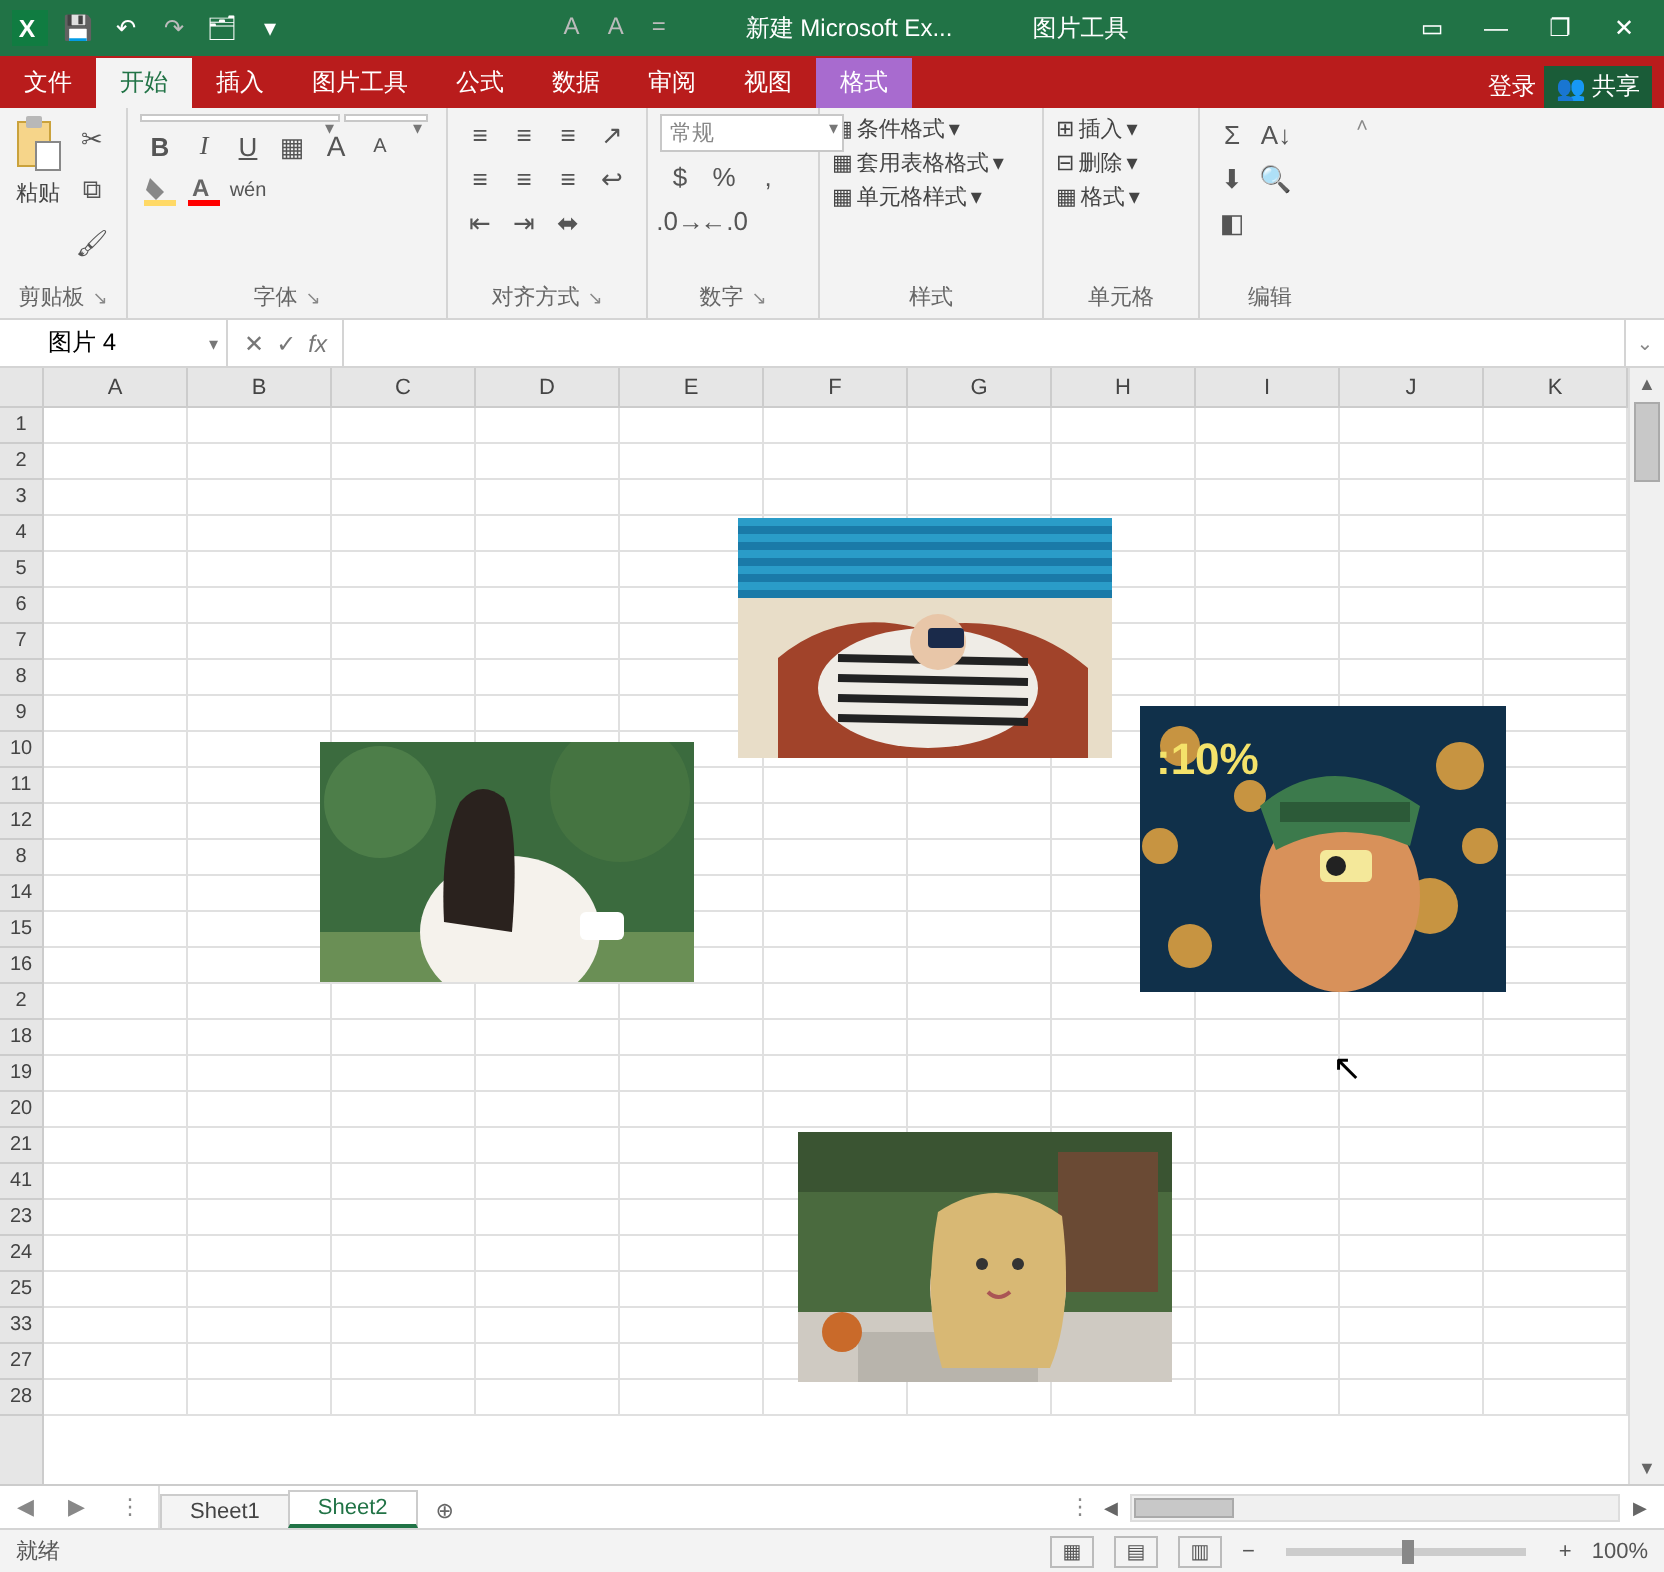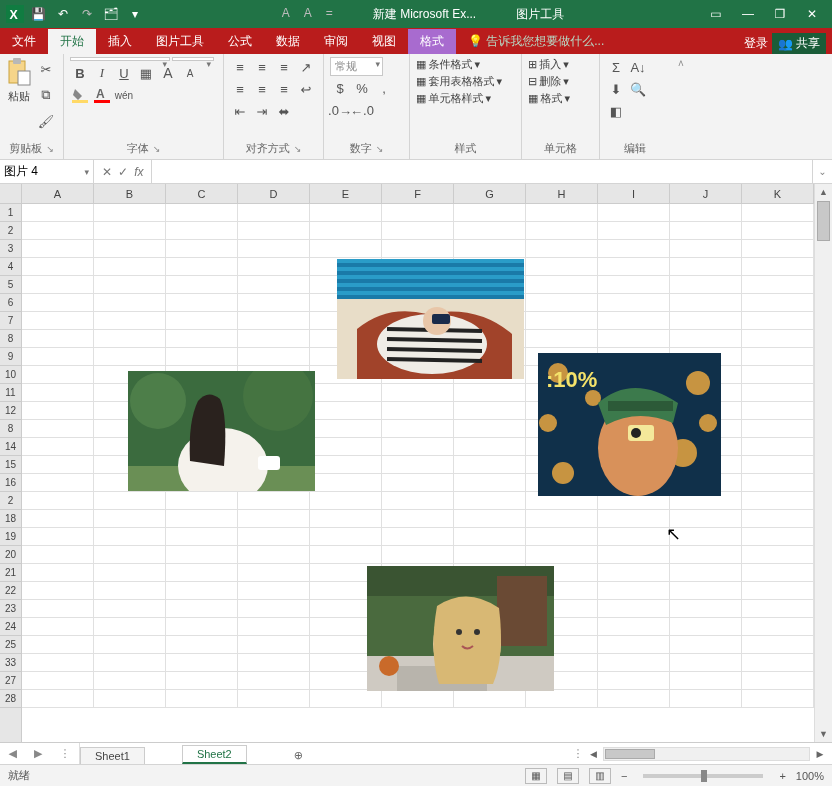--- a/index.html
+++ b/index.html
@@ -29,51 +29,51 @@
 .btn-lg { display: flex; flex-direction: column; align-items: center; gap: 2px; cursor: pointer; font-size: 11px; color:#444;}
 .stack { display: flex; flex-direction: column; gap: 2px; }
 .row { display: flex; gap: 2px; align-items: center; }
 .sel { background: #fff; border: 1px solid #c8c8c8; font-size: 11px; padding: 1px 14px 1px 4px; position: relative; color:#888;}
 .sel::after { content: "▾"; position: absolute; right: 2px; font-size: 9px; color:#777; }
 .ib { width: 20px; height: 20px; display: flex; align-items: center; justify-content: center; border: 1px solid transparent; cursor: pointer; font-size: 13px; color:#555;}
 .launcher { font-size: 9px; color:#888;}
 
 
 .fbar { height: 24px; border-bottom: 1px solid #d4d4d4; display: flex; align-items: stretch; background:#fff; }
-.namebox { width: 94px; border-right: 1px solid #d4d4d4; display: flex; align-items: center; padding: 0 4px; font-size: 12px; position:relative;}
+.namebox { width: 94px; border-right: 1px solid #d4d4d4; display: flex; align-items: center; padding: 0 4px; font-size: 12px; position:relative;margin-left:20px;}
 .namebox::after{content:"▾"; position:absolute; right:4px; font-size:9px; color:#777;}
 .fx-btns { display: flex; align-items: center; gap: 6px; padding: 0 8px; border-right: 1px solid #d4d4d4; color:#777; font-size:12px;}
 .fx-input { flex: 1; padding: 0 6px; font-size: 12px; display:flex; align-items:center; }
 .fbar-expand { width:20px; display:flex; align-items:center; justify-content:center; border-left:1px solid #d4d4d4; color:#888; font-size:10px;}
 
 
 .gridwrap { flex: 1; position: relative; overflow: hidden; background:#fff; }
 .colhdrs { position: absolute; top: 0; left: 22px; right: 18px; height: 20px; display: flex; background: #e6e6e6; border-bottom:1px solid #ccc; }
 .colhdr { border-right: 1px solid #ccc; font-size: 11px; color: #444; display: flex; align-items: center; justify-content: center; background:#e6e6e6;}
 .rowhdrs { position: absolute; top: 20px; left: 0; width: 22px; bottom: 0; background: #e6e6e6; border-right:1px solid #ccc;}
 .rowhdr { height: 18px; border-bottom: 1px solid #ccc; font-size: 10px; color: #444; display: flex; align-items: center; justify-content: center; }
 .corner { position: absolute; top: 0; left: 0; width: 22px; height: 20px; background: #e6e6e6; border-right:1px solid #ccc; border-bottom:1px solid #ccc;}
 .cells { position: absolute; top: 20px; left: 22px; right: 18px; bottom: 0; }
 .cellrow { height: 18px; border-bottom: 1px solid #e0e0e0; display: flex; }
 .cell { border-right: 1px solid #e0e0e0; height: 100%; }
 .vscroll { position:absolute; top:0; right:0; width:18px; bottom:0; background:#f0f0f0; border-left:1px solid #ddd; display:flex; flex-direction:column;}
 .vscroll .arr{height:16px; display:flex;align-items:center;justify-content:center;font-size:9px;color:#666;}
 .vscroll .thumb{ margin:1px 2px; background:#c8c8c8; height:40px; border:1px solid #aaa;}
 
 
-.pic { position: absolute; background: #bef264; overflow: hidden; }
+.pic { position: absolute; background: #bef264; overflow: hidden; margin-left: 32px; }
 .pic svg { width: 100%; height: 100%; display:block; }
 
 
 .cursor { position:absolute; font-size:18px; color:#000; pointer-events:none;}
 
 
 .sheetbar { height: 22px; display: flex; align-items: stretch; border-top: 1px solid #ccc; background:#fff; font-size:11px;}
 .sheet-nav { width:80px; display:flex; align-items:center; justify-content:space-around; color:#888; border-right:1px solid #ddd;}
-.sheet-tabs { display:flex; align-items:end;gap:38px;}
+.sheet-tabs { display:flex; align-items:end;}
 .sheet-tab { padding: 2px 14px; border:1px solid #ccc; border-bottom:none; background:#f4f4f4; margin-right:-1px; cursor:pointer; color:#444;}
 .sheet-tab.active { background:#fff; border-bottom:2px solid #217346; color:#217346; }
 .sheet-add { padding:2px 10px; color:#666; cursor:pointer;}
 .hscroll { flex:1; display:flex; align-items:center; justify-content:flex-end; padding:0 4px; gap:2px;}
 .hscroll .track{ flex:1; max-width:280px; height:14px; background:#f0f0f0; border:1px solid #ddd; position:relative;}
 .hscroll .thumb{position:absolute; left:1px; top:1px; bottom:1px; width:50px; background:#c8c8c8; border:1px solid #aaa;}
 .hscroll .arr{width:16px; text-align:center; font-size:9px; color:#666;}
 
 
 .status { height: 22px; background: #f3f3f3; border-top: 1px solid #d4d4d4; display: flex; align-items: center; font-size: 11px; color:#555; padding:0 8px; gap:10px;}
@@ -120,21 +120,20 @@
 <div class="tabrow">
   <div class="tab">文件</div>
   <div class="tab active">开始</div>
   <div class="tab">插入</div>
   <div class="tab">图片工具</div>
   <div class="tab">公式</div>
   <div class="tab">数据</div>
   <div class="tab">审阅</div>
   <div class="tab">视图</div>
   <div class="tab" style="background:#a86bcf;">格式</div>
-  <div class="tab" style="color:#b7d9c5;">💡 <span>告诉我您想要做什么...</span></div>
   <div class="spacer"></div>
   <div class="right">
     <span>登录</span>
     <span class="share">👥 <span>共享</span></span>
   </div>
 </div>
 
 <div class="ribbon">
 
   <div class="group" style="width:64px;">
@@ -216,21 +215,21 @@
       </div>
     </div>
     <div class="group-label">
         <span>对齐方式</span>
         <span class="launcher">↘</span>
       </div>
   </div>
 
   <div class="group" style="width:86px;">
     <div class="group-body stack">
-      <div class="sel" style="width:53px;">常规</div>
+      <div class="sel" style="width:92px;">常规</div>
       <div class="row">
         <span class="ib">$</span>
         <span class="ib">%</span>
         <span class="ib">,</span>
       </div>
       <div class="row">
         <span class="ib">.0→</span>
         <span class="ib">←.0</span>
       </div>
     </div>
@@ -324,21 +323,21 @@
       <div class="rowhdr">12</div>
       <div class="rowhdr">8</div>
       <div class="rowhdr">14</div>
       <div class="rowhdr">15</div>
       <div class="rowhdr">16</div>
       <div class="rowhdr">2</div>
       <div class="rowhdr">18</div>
       <div class="rowhdr">19</div>
       <div class="rowhdr">20</div>
       <div class="rowhdr">21</div>
-      <div class="rowhdr">22</div>
+      <div class="rowhdr">41</div>
       <div class="rowhdr">23</div>
       <div class="rowhdr">24</div>
       <div class="rowhdr">25</div>
       <div class="rowhdr">33</div>
       <div class="rowhdr">27</div>
       <div class="rowhdr">28</div>
     </div>
   <div class="cells" id="cells">
 
     <div class="pic" style="left:106px;top:167px;width:187px;height:120px;">

